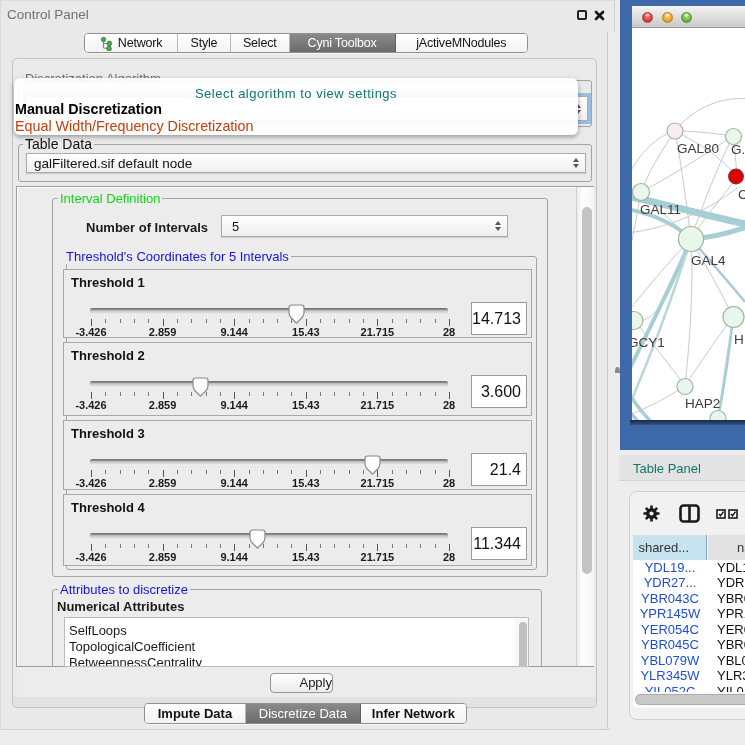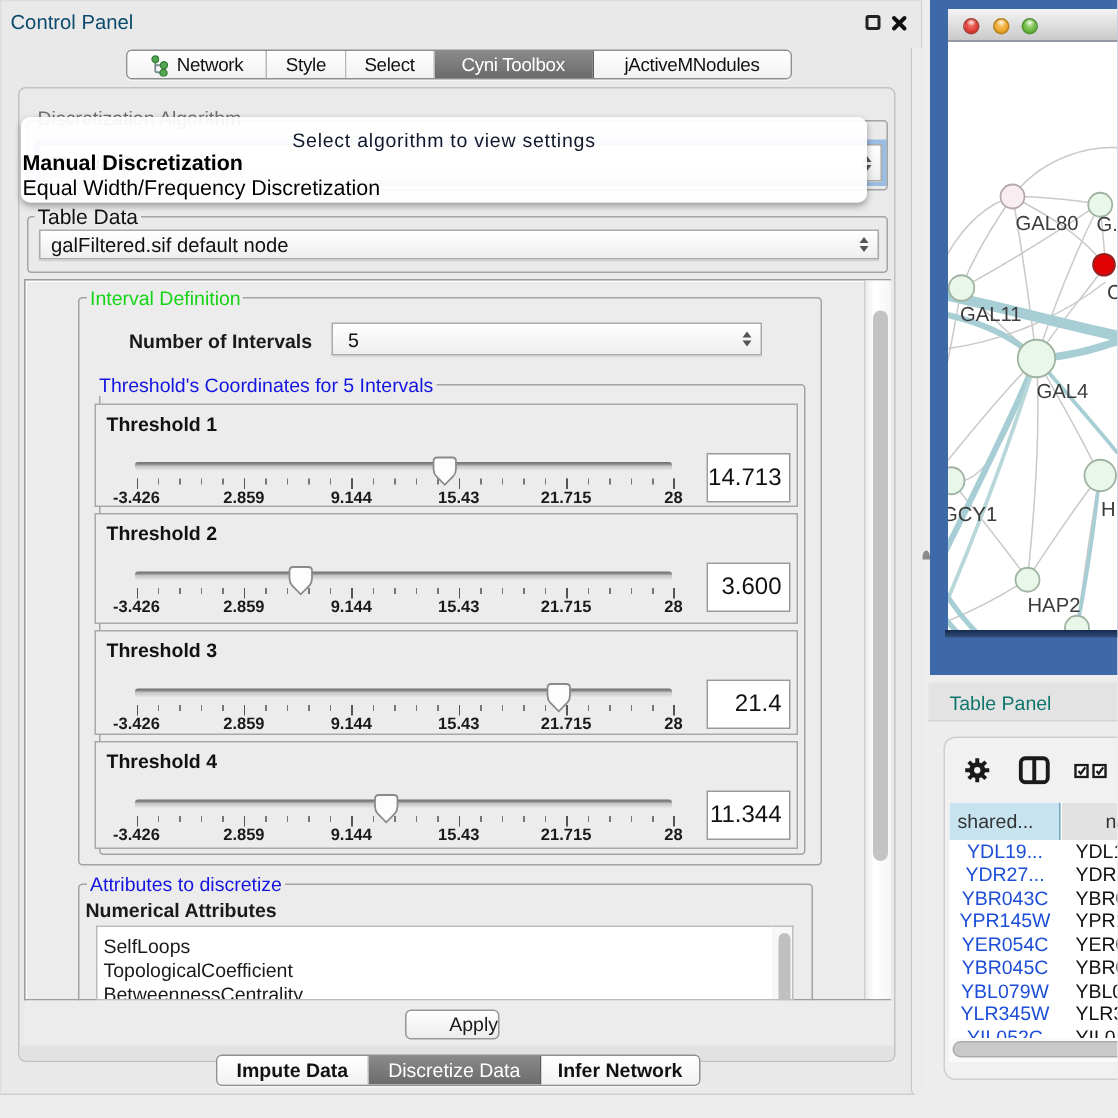--- a/index.html
+++ b/index.html
@@ -23,21 +23,21 @@
 .tlabels{position:absolute;left:0;width:100%;height:12px;font-size:11px;font-weight:bold;color:#1a1a1a}
 .tlabels span{position:absolute;transform:translateX(-50%);white-space:nowrap}
 .vbox{position:absolute;left:407px;width:56px;height:33px;background:#fff;border:1px solid #9a9a9a;font-size:16px;color:#111;display:flex;align-items:center;justify-content:flex-end;padding-right:5px}
 .thumb{position:absolute;width:17px;height:24px}
 </style></head>
 <body>
 
 <div class="abs" style="left:0;top:0;width:615px;height:730px;background:#e9e9e9;border:1px solid #cfcfcf;border-left-color:#dcdcdc;border-top-color:#dcdcdc;border-radius:0 0 6px 0"></div>
 <div class="abs" style="left:607px;top:32px;width:8px;height:698px;background:#ececec;border-left:1px solid #c9c9c9;border-radius:0 0 0 4px"></div>
 
-<div class="abs" style="left:7px;top:7px;font-size:13.5px;color:#0c4a6e">Control Panel</div>
+<div class="abs" style="left:7px;top:7px;font-size:13.5px;color:#737373">Control Panel</div>
 <div class="abs" style="left:577px;top:10px;width:10px;height:10px;border:2px solid #222;border-radius:2px"></div>
 <svg class="abs" style="left:594px;top:10px" width="11" height="11" viewBox="0 0 11 11">
     <path d="M2 2 L9 9 M9 2 L2 9" stroke="#111" stroke-width="2.6" stroke-linecap="round"></path>
   </svg>
 
 <div class="seg" style="left:84px;top:33px;width:444px;height:20px;font-size:12.5px;letter-spacing:-.2px">
   <div style="width:93.5px"><svg width="13" height="15" viewBox="0 0 13 15" style="margin-right:5px">
         <path d="M3.5 5 L3.5 12 M3.5 7.5 L8 7.5 M3.5 12 L8 12.5" stroke="#7a8a94" stroke-width="1.2" fill="none"></path>
         <circle cx="3.5" cy="3.5" r="2.2" fill="#53a553" stroke="#2e7d32" stroke-width=".8"></circle>
         <circle cx="9.3" cy="7.5" r="2.4" fill="#53a553" stroke="#2e7d32" stroke-width=".8"></circle>
@@ -181,23 +181,23 @@
 
 <div class="abs" style="left:270px;top:673px;width:63px;height:20px;background:linear-gradient(#ffffff,#ececec);border:1px solid #979797;border-radius:4px;text-align:right;line-height:18px">Apply</div>
 
 <div class="seg" style="left:144px;top:703px;width:323px;height:21px;font-size:13px;font-weight:bold">
   <div style="width:104px">Impute Data</div>
   <div class="dark" style="width:118.5px;font-weight:normal">Discretize Data</div>
   <div style="width:108.5px">Infer Network</div>
 </div>
 
 <div class="abs" style="left:14px;top:78px;width:564px;height:57px;background:rgba(255,255,255,.93);border-radius:6px;box-shadow:0 2px 5px rgba(0,0,0,.35)"></div>
-<div class="abs" style="left:14px;top:86px;width:564px;text-align:center;color:#0f172a;font-size:13px;letter-spacing:.5px">Select algorithm to view settings</div>
+<div class="abs" style="left:14px;top:86px;width:564px;text-align:center;color:#0f766e;font-size:13px;letter-spacing:.5px">Select algorithm to view settings</div>
 <div class="abs" style="left:15px;top:101px;font-weight:bold;font-size:14.3px;color:#000">Manual Discretization</div>
-<div class="abs" style="left:15px;top:118px;font-size:14.3px;color:#000000">Equal Width/Frequency Discretization</div>
+<div class="abs" style="left:15px;top:118px;font-size:14.3px;color:#c2410c">Equal Width/Frequency Discretization</div>
 
 <div class="abs" style="left:615px;top:367px;width:5px;height:6px;background:#8a8a8a;border-radius:50% 50% 0 0/80% 80% 0 0"></div>
 
 <div class="abs" style="left:620px;top:0;width:125px;height:450px;background:#3e69a9"></div>
 
 <div class="abs" style="left:632px;top:6px;width:113px;height:22px;background:linear-gradient(#f4f4f4,#c9c9c9);border-bottom:1px solid #9a9a9a"></div>
 <div class="abs" style="left:642px;top:12px;width:11px;height:11px;border-radius:50%;background:radial-gradient(ellipse 60% 40% at 50% 22%,rgba(255,255,255,.9),rgba(255,255,255,0) 60%),radial-gradient(circle at 50% 40%,#f07a72,#e0403a 55%,#b5241d);border:1px solid #a8403c"></div>
 <div class="abs" style="left:662px;top:12px;width:11px;height:11px;border-radius:50%;background:radial-gradient(ellipse 60% 40% at 50% 22%,rgba(255,255,255,.9),rgba(255,255,255,0) 60%),radial-gradient(circle at 50% 40%,#f6cc74,#eda72f 55%,#c07d12);border:1px solid #b5821f"></div>
 <div class="abs" style="left:681px;top:12px;width:11px;height:11px;border-radius:50%;background:radial-gradient(ellipse 60% 40% at 50% 22%,rgba(255,255,255,.9),rgba(255,255,255,0) 60%),radial-gradient(circle at 50% 40%,#b2e08e,#6cba42 55%,#46911f);border:1px solid #55933a"></div>
 

